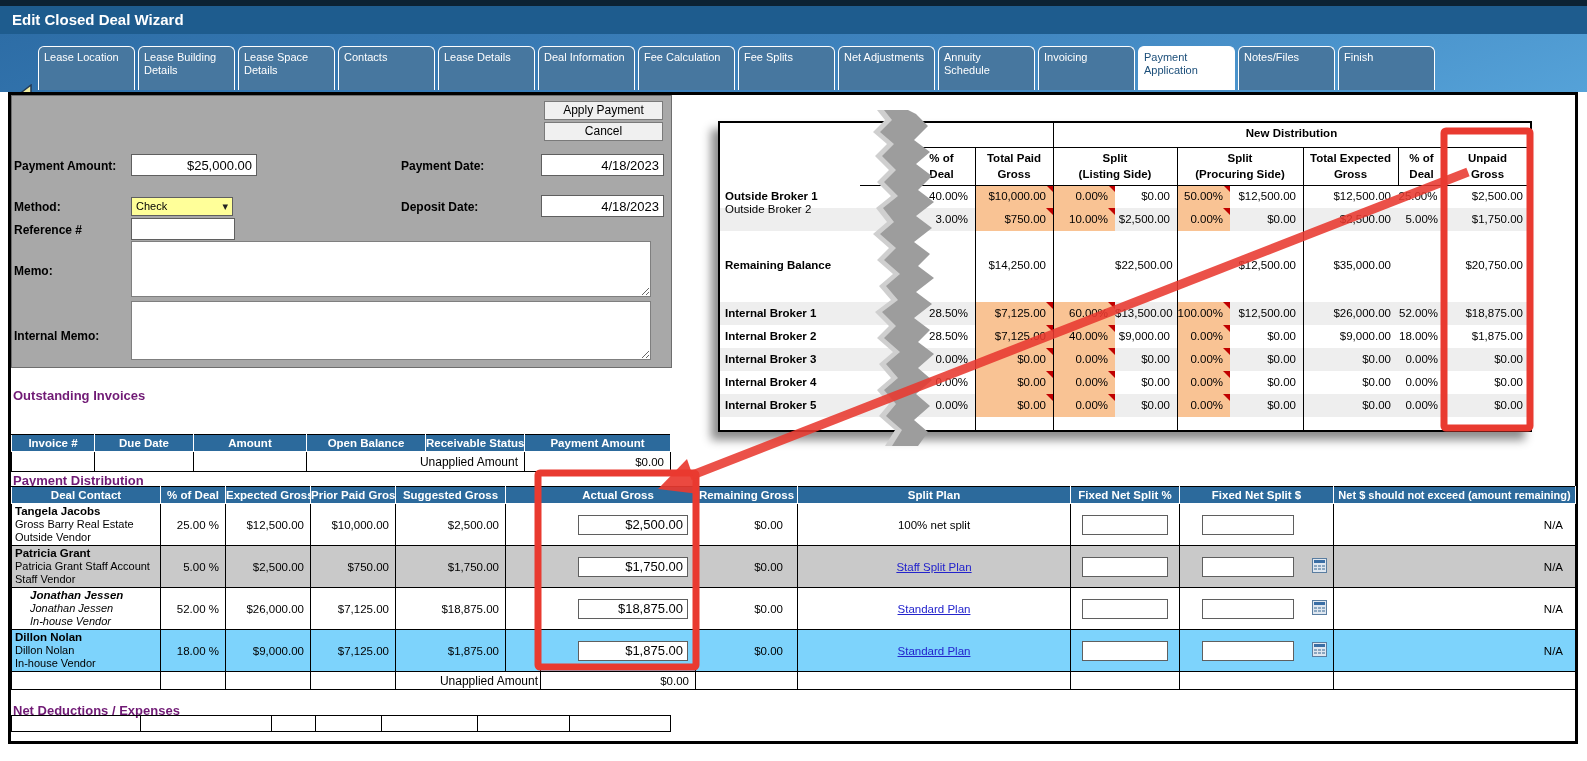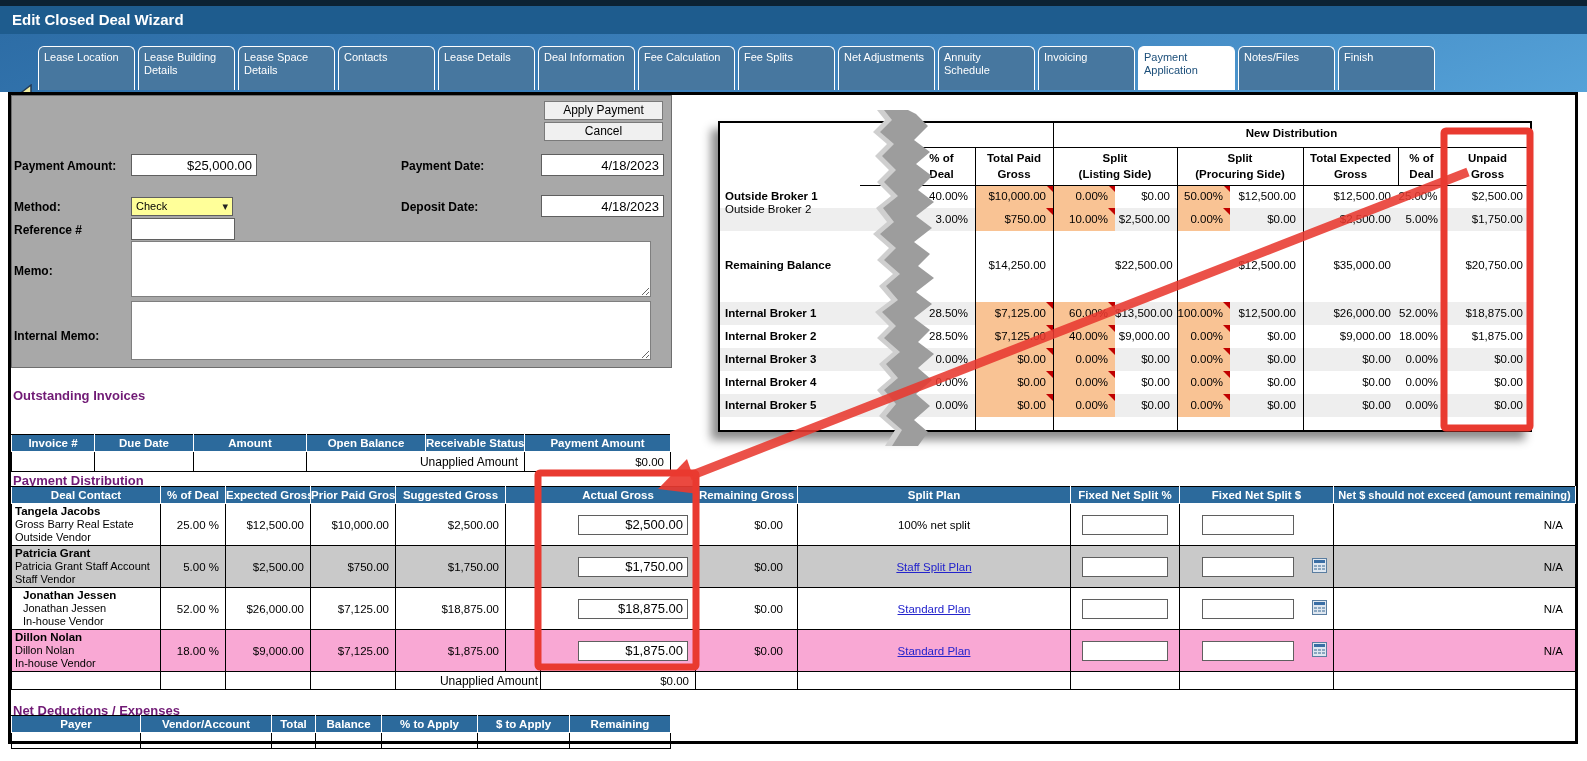--- a/index.html
+++ b/index.html
@@ -344,21 +344,21 @@
                       <rect x="6" y="7" width="3" height="2"></rect>
                       <rect x="10" y="7" width="3" height="2"></rect>
       <rect x="2" y="10" width="3" height="2"></rect>
                       <rect x="6" y="10" width="3" height="2"></rect>
                       <rect x="10" y="10" width="3" height="2"></rect>
                     </g>
                   </svg></span></td>
       <td class="num" style="padding-right:12px;">N/A</td>
             </tr>
             <tr style="height:42px; background:#fff;">
-      <td style="padding-left:11px; white-space:normal; line-height:1.15;">
+      <td style="padding-left:18px; white-space:normal; line-height:1.15;font-style:italic;">
         <b>Jonathan Jessen</b><br><span style="font-size:11px;">Jonathan Jessen</span><br><span style="font-size:11px;">In-house Vendor</span></td>
       <td class="num">52.00 %</td>
       <td class="num">$26,000.00</td>
       <td class="num">$7,125.00</td>
       <td class="num">$18,875.00</td>
       <td></td>
       <td style="text-align:right; padding-right:7px;">
         <input class="finput" style="position: static; width: 110px; height: 20px;" value="$18,875.00"></td>
       <td class="num" style="padding-right:14px;">$0.00</td>
       <td class="ctr"><a href="#" class="plan-link">Standard Plan</a></td>
@@ -372,21 +372,21 @@
                       <rect x="2" y="7" width="3" height="2"></rect>
                       <rect x="6" y="7" width="3" height="2"></rect>
                       <rect x="10" y="7" width="3" height="2"></rect>
       <rect x="2" y="10" width="3" height="2"></rect>
                       <rect x="6" y="10" width="3" height="2"></rect>
                       <rect x="10" y="10" width="3" height="2"></rect>
                     </g>
                   </svg></span></td>
       <td class="num" style="padding-right:12px;">N/A</td>
             </tr>
-            <tr style="height:42px; background:#f9a8d4;">
+            <tr style="height:42px; background:#7dd3fc;">
       <td style="padding-left:3px; white-space:normal; line-height:1.15;">
         <b>Dillon Nolan</b><br><span style="font-size:11px;">Dillon Nolan</span><br><span style="font-size:11px;">In-house Vendor</span></td>
       <td class="num">18.00 %</td>
       <td class="num">$9,000.00</td>
       <td class="num">$7,125.00</td>
       <td class="num">$1,875.00</td>
       <td></td>
       <td style="text-align:right; padding-right:7px;">
         <input class="finput" style="position: static; width: 110px; height: 20px;" value="$1,875.00"></td>
       <td class="num" style="padding-right:14px;">$0.00</td>
@@ -431,29 +431,20 @@
           <colgroup>
             <col style="width:129px">
             <col style="width:131px">
             <col style="width:44px">
             <col style="width:66px">
             <col style="width:96px">
             <col style="width:92px">
             <col style="width:101px">
           </colgroup>
           <tbody>
-            <tr>
-              <th>Payer</th>
-              <th>Vendor/Account</th>
-              <th>Total</th>
-              <th>Balance</th>
-              <th>% to Apply</th>
-              <th>$ to Apply</th>
-              <th>Remaining</th>
-            </tr>
             <tr style="height:16px;">
               <td></td>
               <td></td>
               <td></td>
               <td></td>
               <td></td>
               <td></td>
               <td></td>
             </tr>
           </tbody>

